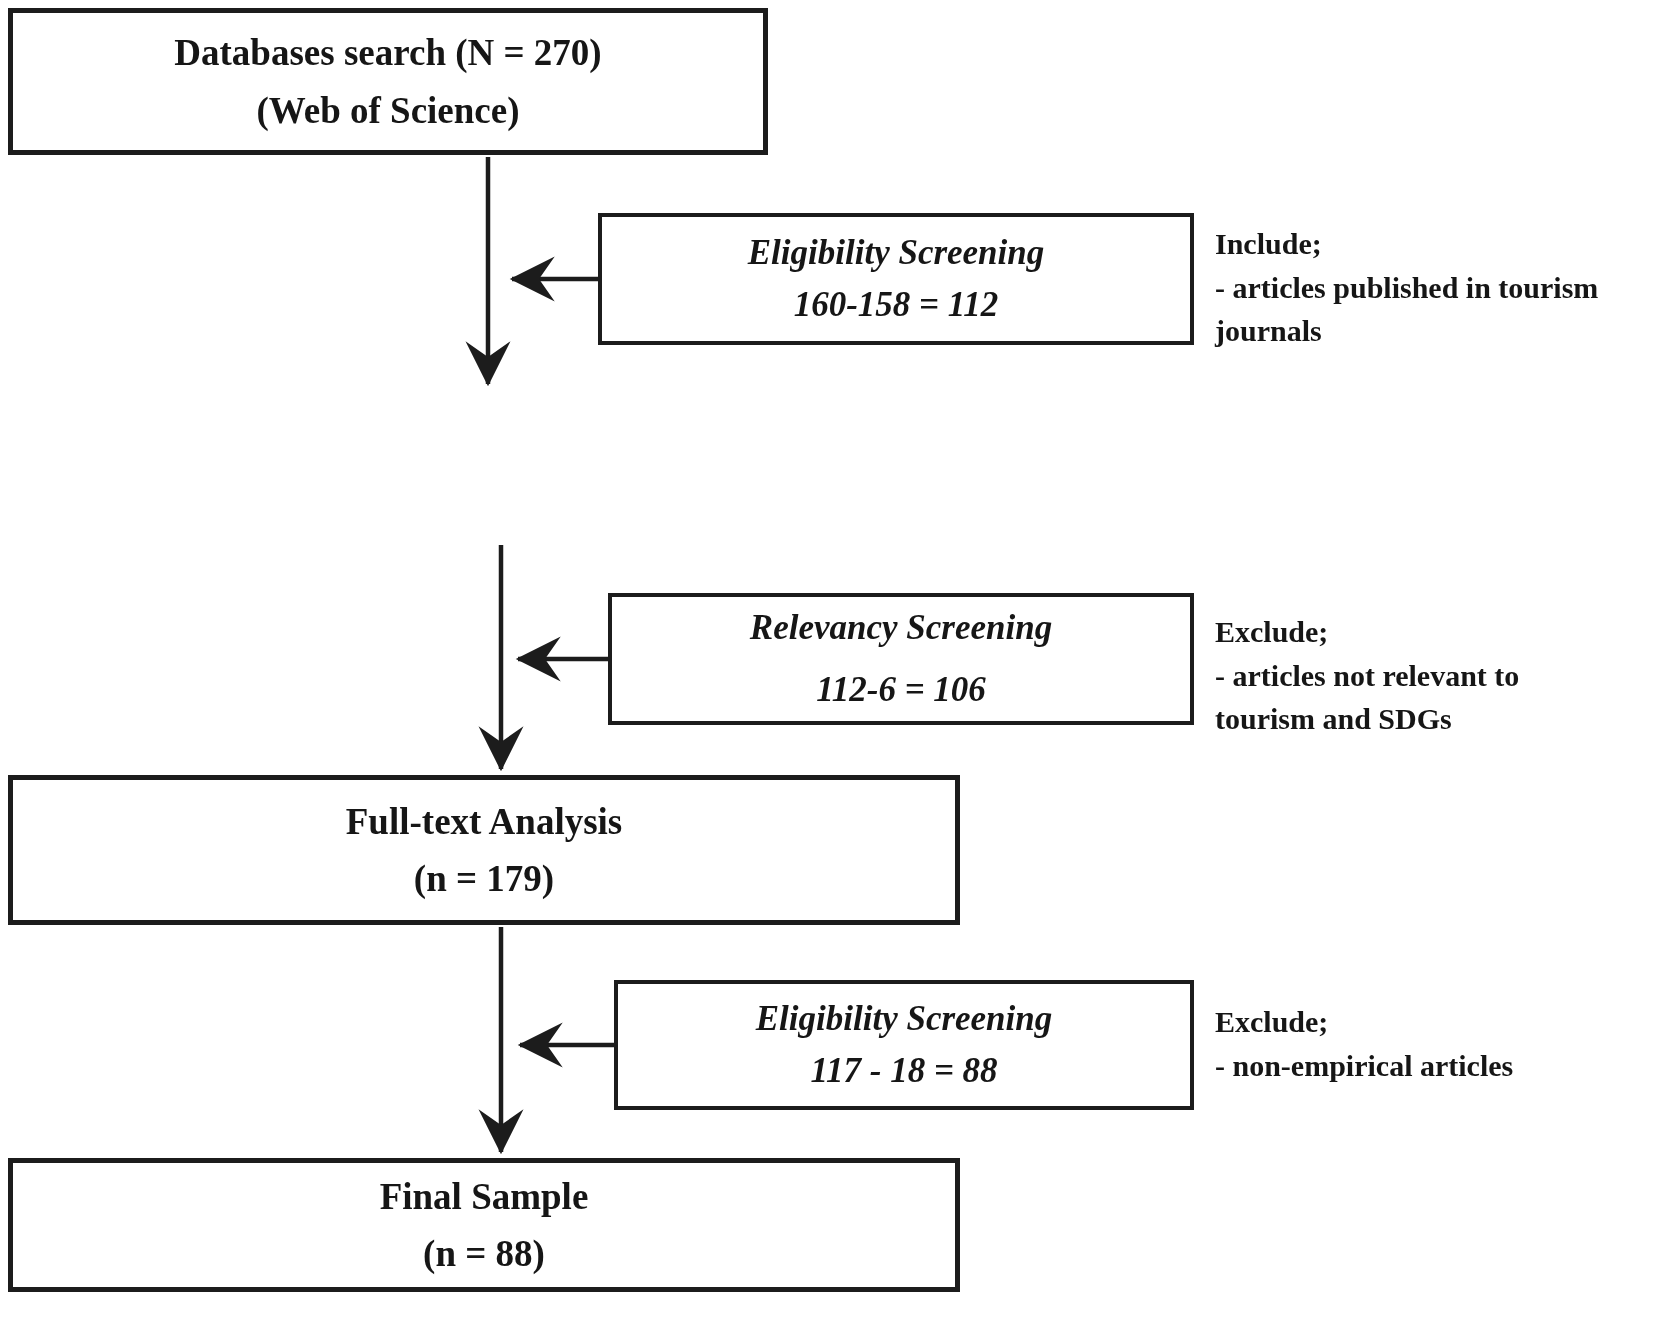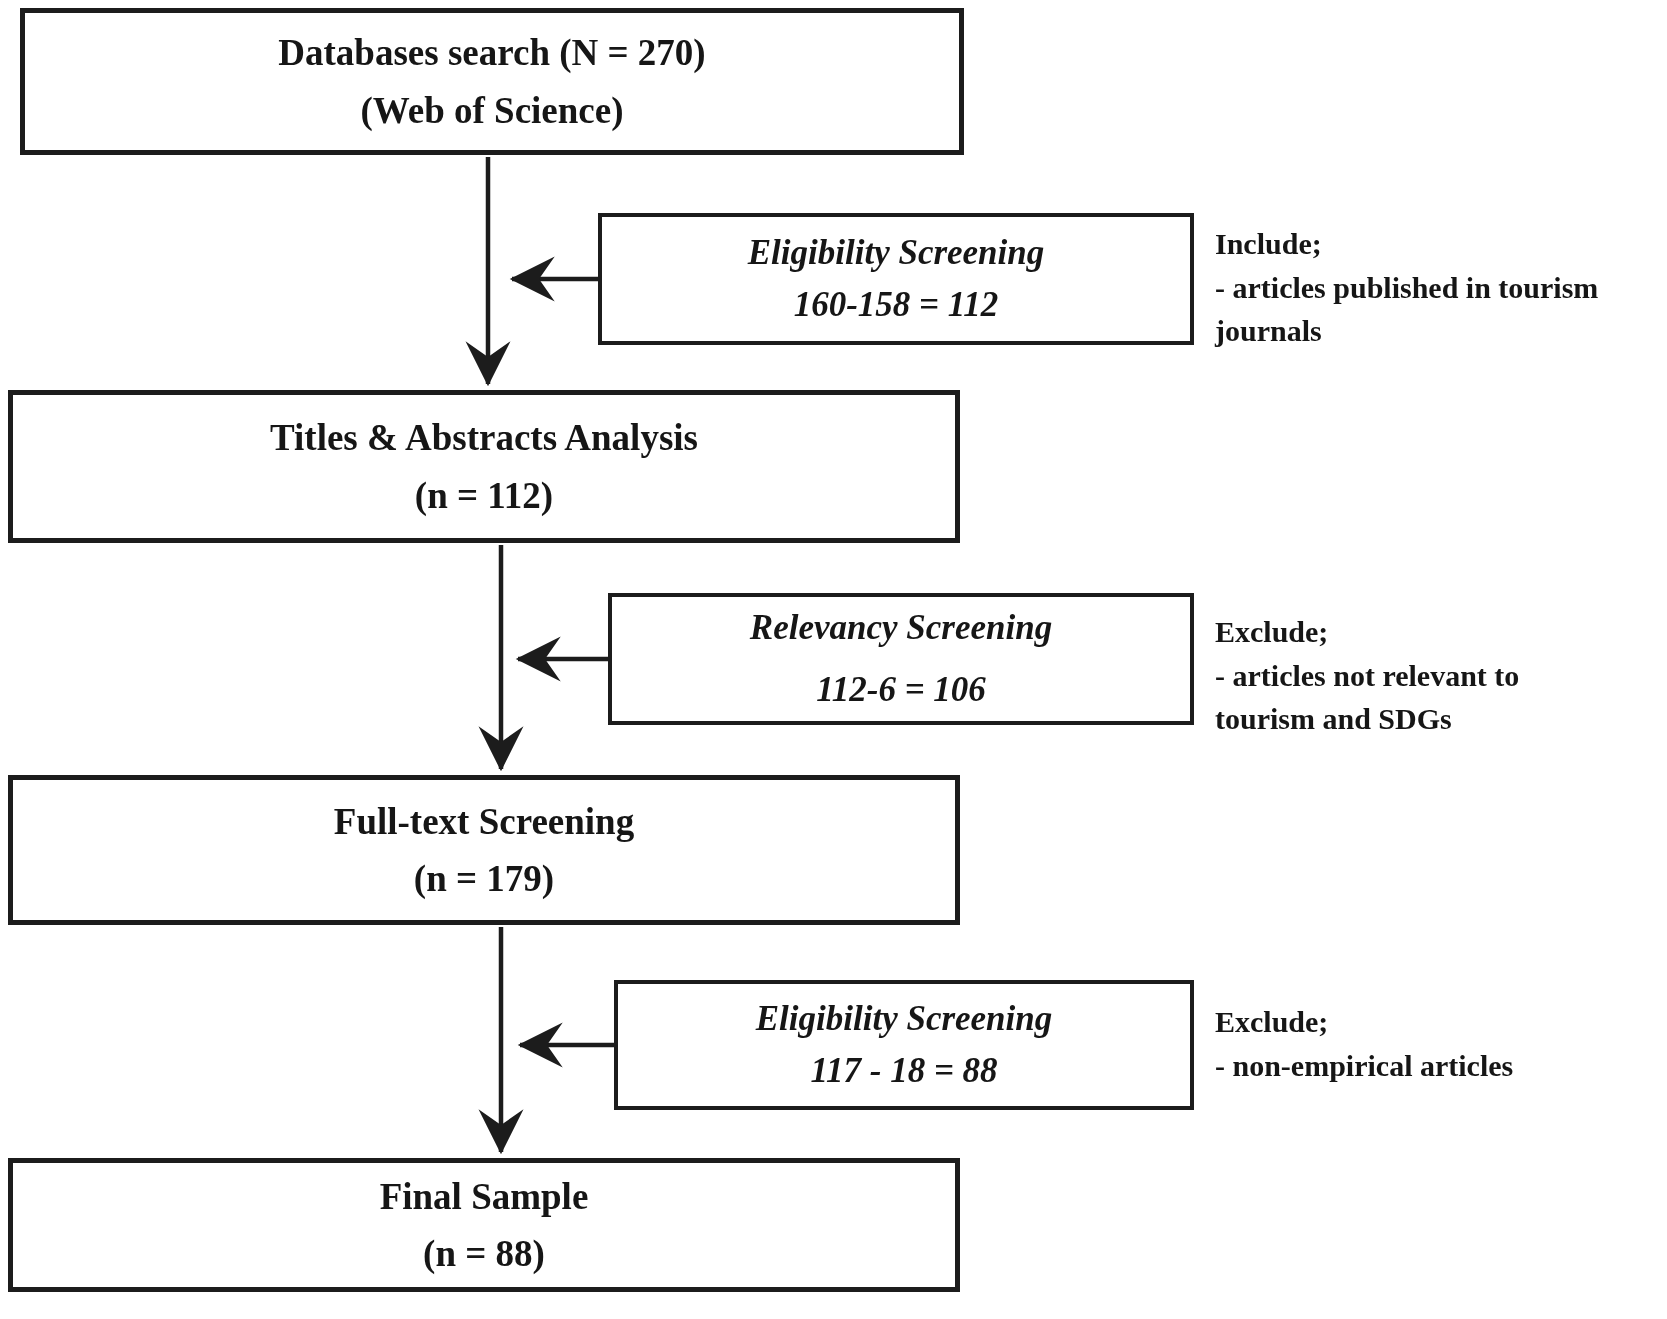--- a/index.html
+++ b/index.html
@@ -71,32 +71,28 @@
 
     <line x1="488" y1="157" x2="488" y2="384" stroke="currentColor" stroke-width="4.5" marker-end="url(#arrowhead)"></line>
     <line x1="501" y1="545" x2="501" y2="769" stroke="currentColor" stroke-width="4.5" marker-end="url(#arrowhead)"></line>
     <line x1="501" y1="927" x2="501" y2="1152" stroke="currentColor" stroke-width="4.5" marker-end="url(#arrowhead)"></line>
 
     <line x1="600" y1="279" x2="512" y2="279" stroke="currentColor" stroke-width="4.5" marker-end="url(#arrowhead)"></line>
     <line x1="610" y1="659" x2="518" y2="659" stroke="currentColor" stroke-width="4.5" marker-end="url(#arrowhead)"></line>
     <line x1="616" y1="1045" x2="520" y2="1045" stroke="currentColor" stroke-width="4.5" marker-end="url(#arrowhead)"></line>
   </svg>
 
-  <div class="box main-box" style="left:20px;top:8px;width:944px;height:147px;text-align:center;">
+  <div class="box main-box" style="left:8px;top:8px;width:760px;height:147px;text-align:center;">
     <span>Databases search (N = 270)</span>
     <span>(Web of Science)</span>
   </div>
 
-  <div class="box main-box" style="left:8px;top:390px;width:952px;height:153px;">
-    <span>Titles &amp; Abstracts Analysis</span>
-    <span>(n = 112)</span>
-  </div>
 
   <div class="box main-box" style="left:8px;top:775px;width:952px;height:150px;">
-    <span>Full-text Screening</span>
+    <span>Full-text Analysis</span>
     <span>(n = 179)</span>
   </div>
 
   <div class="box main-box" style="left:8px;top:1158px;width:952px;height:134px;">
     <span>Final Sample</span>
     <span>(n = 88)</span>
   </div>
 
   <div class="box side-box" style="left:598px;top:213px;width:596px;height:132px;">
     <span>Eligibility Screening</span>

